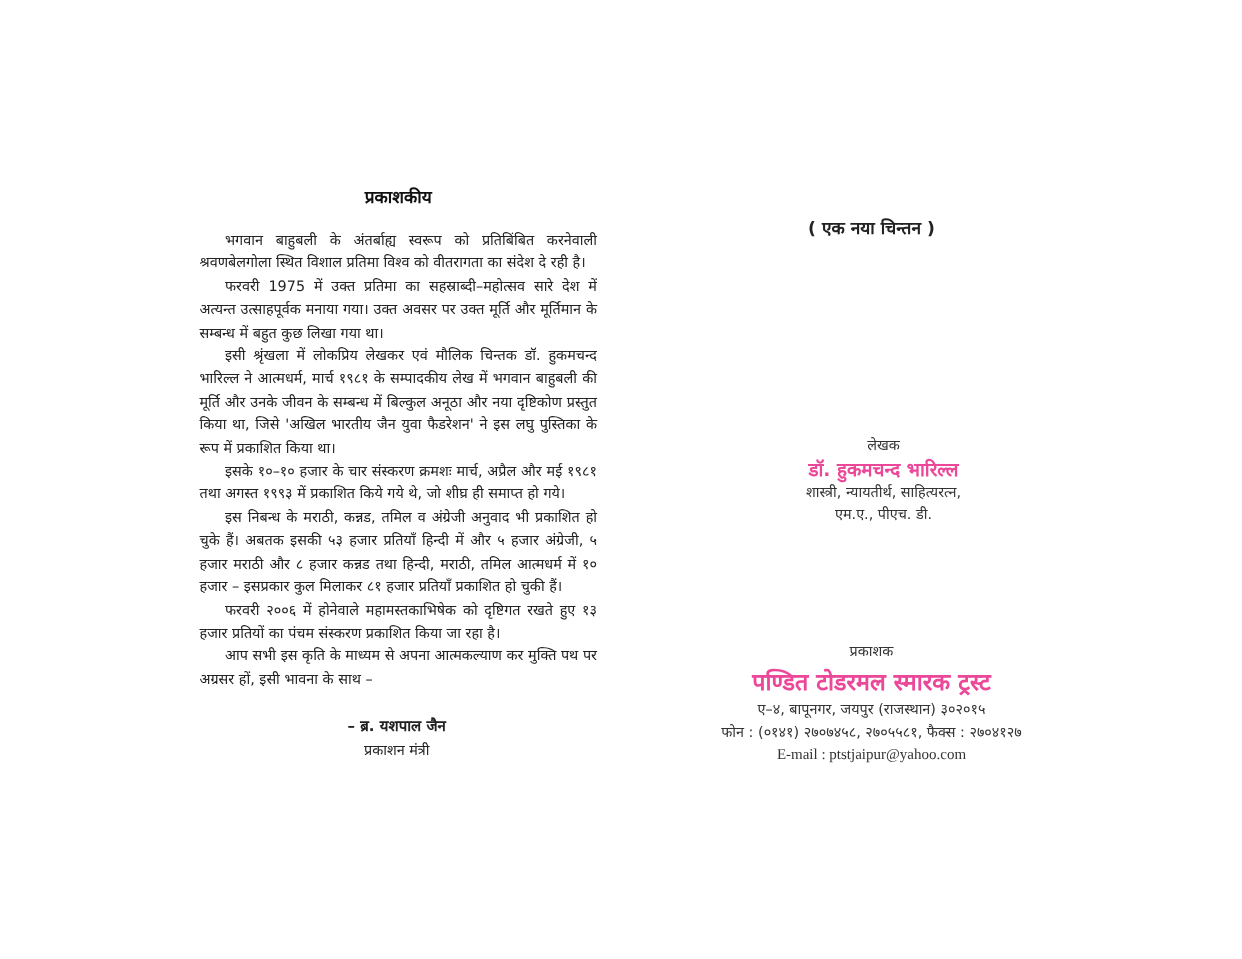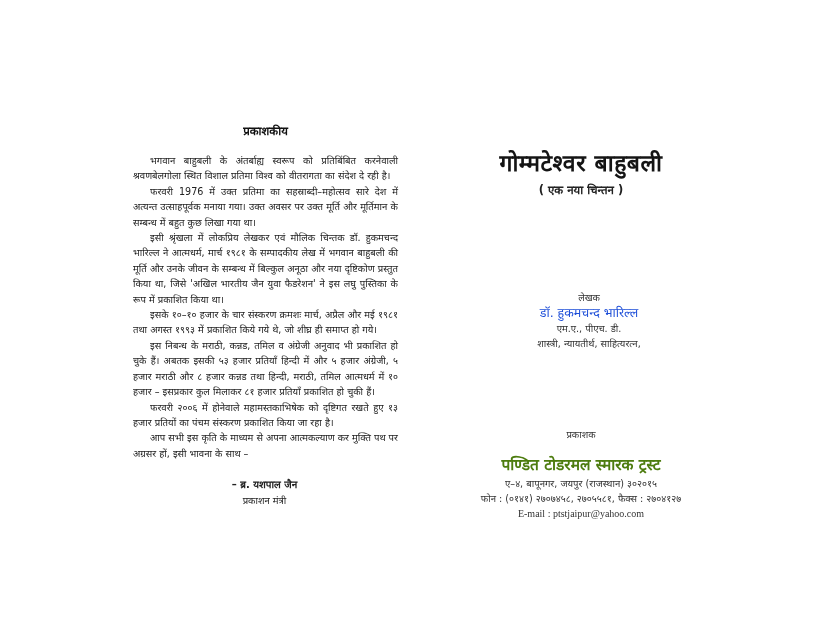--- a/index.html
+++ b/index.html
@@ -21,52 +21,51 @@
   .sign-name { font-weight: bold; font-size: 10px; display: block; padding-right: 2px; }
   .sign-role { display: block; padding-right: 2px; }
 
   .right-col { position: absolute; left: 440px; top: 140px; width: 282px; text-align: center; }
   .book-title {
     font-size: 23px; font-weight: bold; letter-spacing: 0.5px; color: #141414;
     line-height: 30px; margin-top: 8px; font-family: "DejaVu Sans", sans-serif;
   }
   .subtitle { font-size: 11.5px; font-weight: bold; margin-top: 4px; color: #222; }
   .author-block { position: absolute; top: 150px; left: 16px; right: 0; font-size: 9.6px; line-height: 15px; color: #333; }
-  .author-name { font-weight: normal; font-size: 12.5px; color: #1d4ed8; line-height: 16px; }
+  .author-name { font-weight: bold; font-size: 12.5px; color: #ec4899; line-height: 16px; }
   .pub-block { position: absolute; top: 287px; left: 0; right: 0; font-size: 9.6px; line-height: 15px; color: #333; }
-  .pub-name { font-weight: bold; font-size: 15.5px; color: #4d7c0f; line-height: 22px; margin-top: 12px; }
+  .pub-name { font-weight: bold; font-size: 15.5px; color: #ec4899; line-height: 22px; margin-top: 2px; }
   .email { font-family: "Liberation Serif", serif; font-size: 10px; }
 </style>
 </head>
 <body>
 
 <div class="left-col">
   <div class="heading">प्रकाशकीय</div>
   <p class="para">भगवान बाहुबली के अंतर्बाह्य स्वरूप को प्रतिबिंबित करनेवाली श्रवणबेलगोला स्थित विशाल प्रतिमा विश्व को वीतरागता का संदेश दे रही है।</p>
-  <p class="para">फरवरी 1976 में उक्त प्रतिमा का सहस्राब्दी–महोत्सव सारे देश में अत्यन्त उत्साहपूर्वक मनाया गया। उक्त अवसर पर उक्त मूर्ति और मूर्तिमान के सम्बन्ध में बहुत कुछ लिखा गया था।</p>
+  <p class="para">फरवरी 1975 में उक्त प्रतिमा का सहस्राब्दी–महोत्सव सारे देश में अत्यन्त उत्साहपूर्वक मनाया गया। उक्त अवसर पर उक्त मूर्ति और मूर्तिमान के सम्बन्ध में बहुत कुछ लिखा गया था।</p>
   <p class="para">इसी श्रृंखला में लोकप्रिय लेखकर एवं मौलिक चिन्तक डॉ. हुकमचन्द भारिल्ल ने आत्मधर्म, मार्च १९८१ के सम्पादकीय लेख में भगवान बाहुबली की मूर्ति और उनके जीवन के सम्बन्ध में बिल्कुल अनूठा और नया दृष्टिकोण प्रस्तुत किया था, जिसे 'अखिल भारतीय जैन युवा फैडरेशन' ने इस लघु पुस्तिका के रूप में प्रकाशित किया था।</p>
   <p class="para">इसके १०–१० हजार के चार संस्करण क्रमशः मार्च, अप्रैल और मई १९८१ तथा अगस्त १९९३ में प्रकाशित किये गये थे, जो शीघ्र ही समाप्त हो गये।</p>
   <p class="para">इस निबन्ध के मराठी, कन्नड, तमिल व अंग्रेजी अनुवाद भी प्रकाशित हो चुके हैं। अबतक इसकी ५३ हजार प्रतियाँ हिन्दी में और ५ हजार अंग्रेजी, ५ हजार मराठी और ८ हजार कन्नड तथा हिन्दी, मराठी, तमिल आत्मधर्म में १० हजार – इसप्रकार कुल मिलाकर ८१ हजार प्रतियाँ प्रकाशित हो चुकी हैं।</p>
   <p class="para">फरवरी २००६ में होनेवाले महामस्तकाभिषेक को दृष्टिगत रखते हुए १३ हजार प्रतियों का पंचम संस्करण प्रकाशित किया जा रहा है।</p>
   <p class="para">आप सभी इस कृति के माध्यम से अपना आत्मकल्याण कर मुक्ति पथ पर अग्रसर हों, इसी भावना के साथ –</p>
   <div class="sign">
     <span class="sign-name">– ब्र. यशपाल जैन</span>
     <span class="sign-role">प्रकाशन मंत्री</span>
   </div>
 </div>
 
 <div class="right-col">
-  <div class="book-title">गोम्मटेश्वर बाहुबली</div>
   <div class="subtitle">( एक नया चिन्तन )</div>
 
   <div class="author-block">
     <div>लेखक</div>
     <div class="author-name">डॉ. हुकमचन्द भारिल्ल</div>
+    <div>शास्त्री, न्यायतीर्थ, साहित्यरत्न,</div>
     <div>एम.ए., पीएच. डी.</div>
-    <div>शास्त्री, न्यायतीर्थ, साहित्यरत्न,</div>
   </div>
 
   <div class="pub-block">
     <div>प्रकाशक</div>
     <div class="pub-name">पण्डित टोडरमल स्मारक ट्रस्ट</div>
     <div>ए–४, बापूनगर, जयपुर (राजस्थान) ३०२०१५</div>
     <div>फोन : (०१४१) २७०७४५८, २७०५५८१, फैक्स : २७०४१२७</div>
     <div class="email">E-mail : ptstjaipur@yahoo.com</div>
   </div>
 </div>

